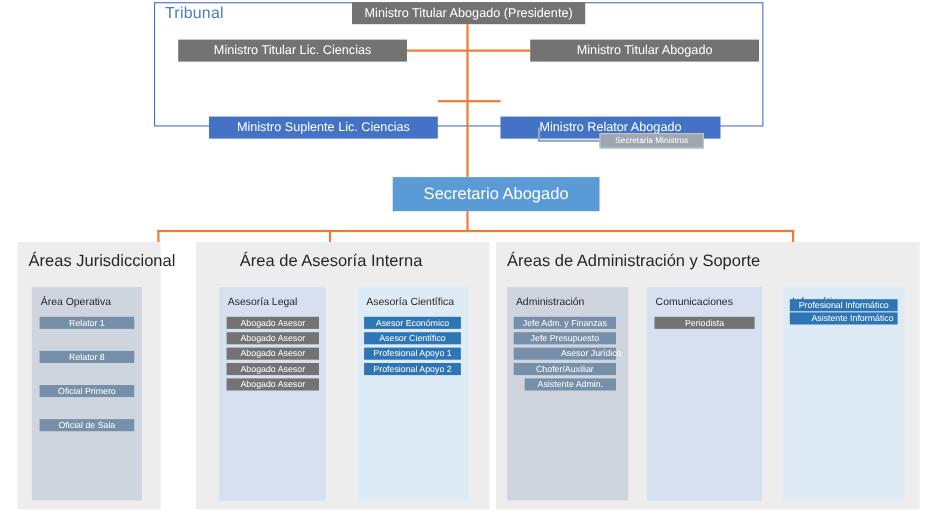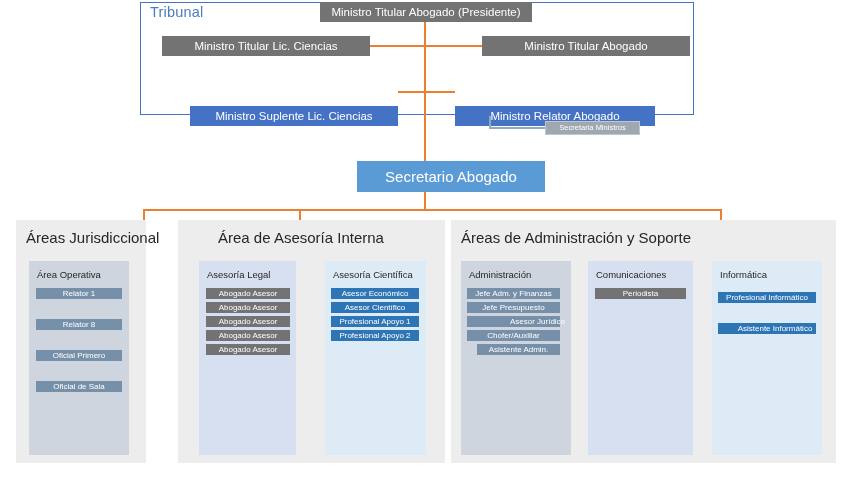--- a/index.html
+++ b/index.html
@@ -165,16 +165,16 @@
 </div>
 
 <div class="subcol col-blue1" id="col-comunicaciones"></div>
 <div class="subcol-title" style="left:596px;top:269px;">Comunicaciones</div>
 <div class="subcol-items" style="left:595px;top:288px;width:91px;gap:3px;">
   <div class="item navy" style="height:11px;">Periodista</div>
 </div>
 
 <div class="subcol col-blue2" id="col-informatica"></div>
 <div class="subcol-title" style="left:720px;top:269px;">Informática</div>
-<div class="subcol-items" style="left:718px;top:292px;width:98px;gap:20px;">
+<div class="subcol-items" style="left:718px;top:272px;width:98px;gap:1px;">
   <div class="item midblue" style="height:11px;">Profesional Informático</div>
   <div class="item midblue" style="height:11px;padding-left:16px;">Asistente Informático</div>
 </div>
 
 </body></html>

